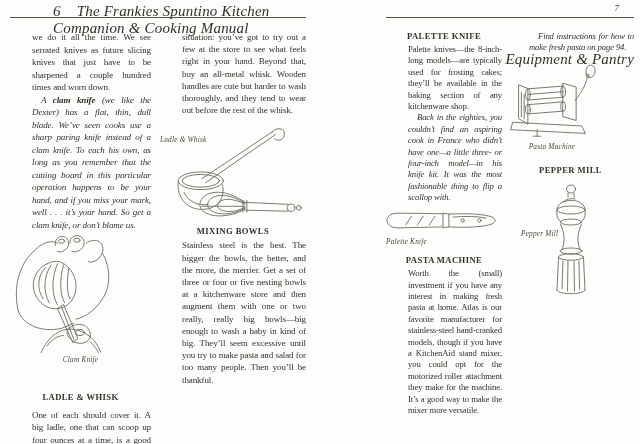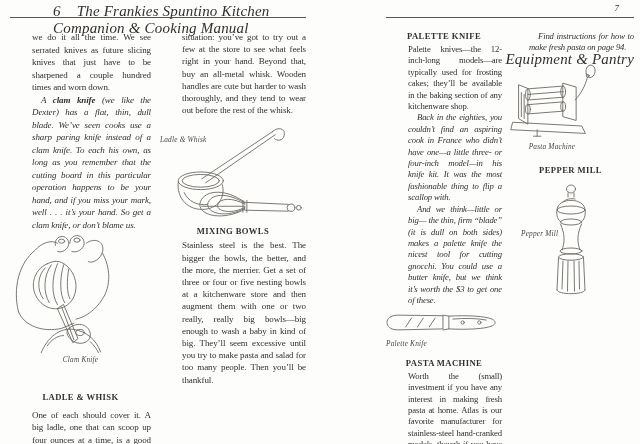--- a/index.html
+++ b/index.html
@@ -145,23 +145,22 @@
       </svg>
     </figure>
 
     <h3 class="sec">MIXING BOWLS</h3>
     <p class="bowls-para">Stainless steel is the best. The bigger the bowls, the better, and the more, the merrier. Get a set of three or four or five nesting bowls at a kitchenware store and then augment them with one or two really, really big bowls—big enough to wash a baby in kind of big. They’ll seem excessive until you try to make pasta and salad for too many people. Then you’ll be thankful.</p>
 
   </div>
 
   <div class="col" id="col3">
     <h3 class="sec">PALETTE KNIFE</h3>
-    <p class="p-first">Palette knives—the 12-inch-long models—are typically used for frosting cakes; they’ll be available in the baking section of any kitchenware shop.</p>
+    <p class="p-first">Palette knives—the 8-inch-long models—are typically used for frosting cakes; they’ll be available in the baking section of any kitchenware shop.</p>
     <p class="indent">Back in the eighties, you couldn’t find an aspiring cook in France who didn’t have one—a little three- or four-inch model—in his knife kit. It was the most fashionable thing to flip a scallop with.</p>
-    <p class="indent">And we think—little or big— the thin, firm “blade” (it is dull on both sides) makes a palette knife the nicest tool for cutting gnocchi. You could use a butter knife, but we think it’s worth the $3 to get one of these.</p>
 
     <figure id="palette-fig">
       <svg class="sketch" width="112" height="22" viewBox="0 0 114 22" fill="none" stroke="#6e6a64" stroke-width="0.9" stroke-linecap="round">
         <path d="M12,3 C4,3 1,7 1,10.5 C1,14 4,18 12,18 L58,17 L58,4 Z"></path>
         <path d="M20,15 L26,6"></path>
         <path d="M32,15 L38,6"></path>
         <path d="M44,15 L50,6"></path>
         <path d="M58,3 L64,4 L64,17 L58,18"></path>
         <path d="M64,4 C84,3 100,4 108,7 C112,9 112,12 108,14 C100,17 84,18 64,17"></path>
         <circle cx="78" cy="10.5" r="1.7"></circle>

